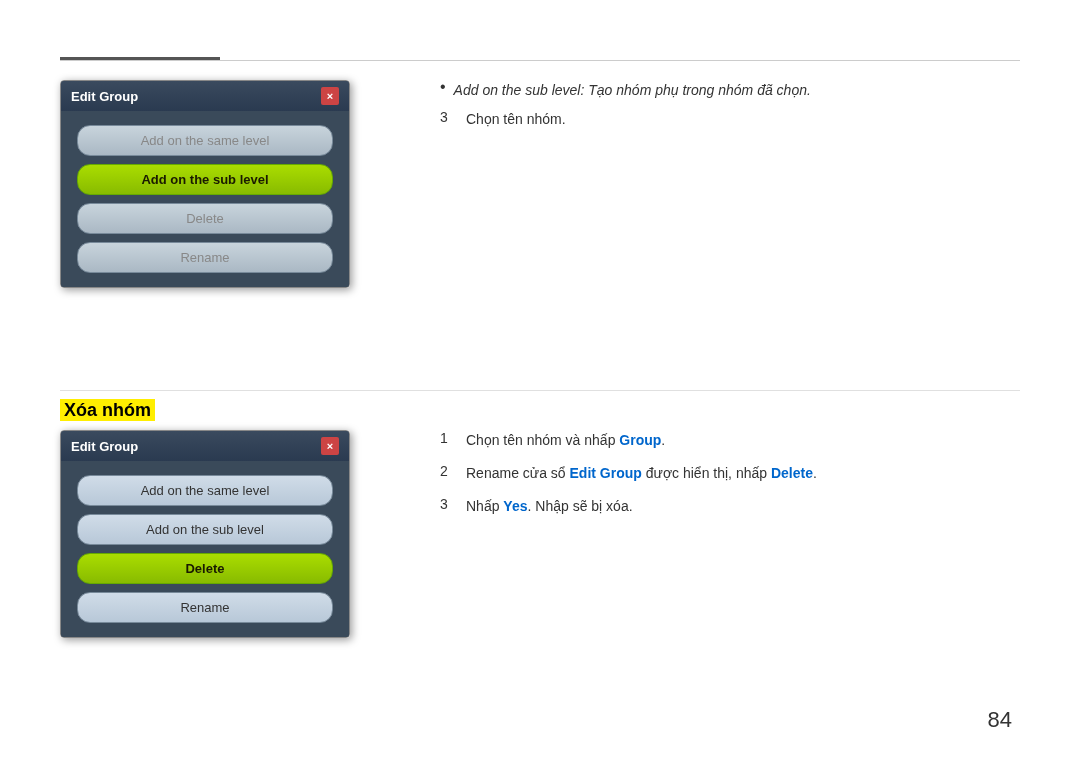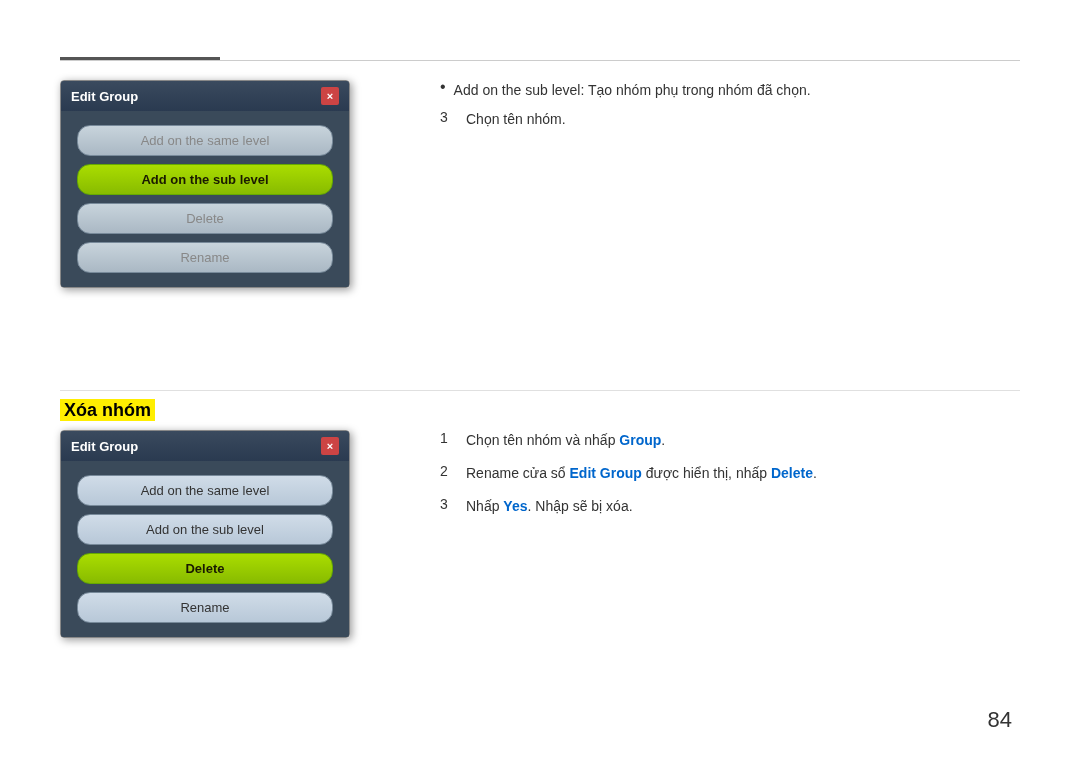--- a/index.html
+++ b/index.html
@@ -196,20 +196,21 @@
     .bullet-dot {
       color: #333;
       font-size: 16px;
       margin-top: -2px;
     }
 
     .bullet-text {
       font-size: 14px;
       color: #333;
       line-height: 1.5;
+      font-style: italic;
     }
 
     
     .page-number {
       position: absolute;
       bottom: 30px;
       right: 68px;
       font-size: 22px;
       color: #333;
     }

